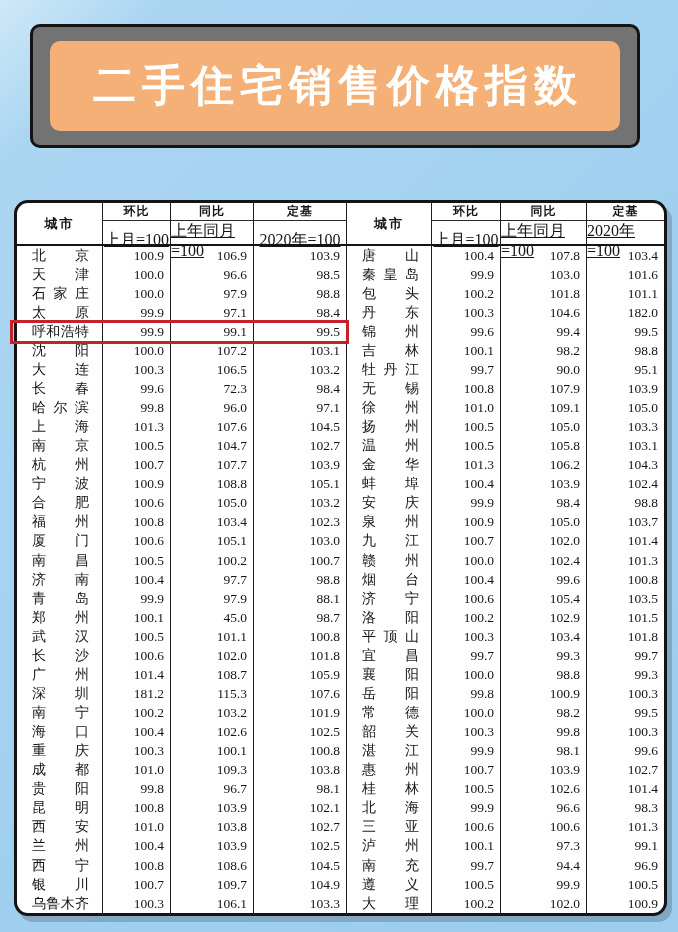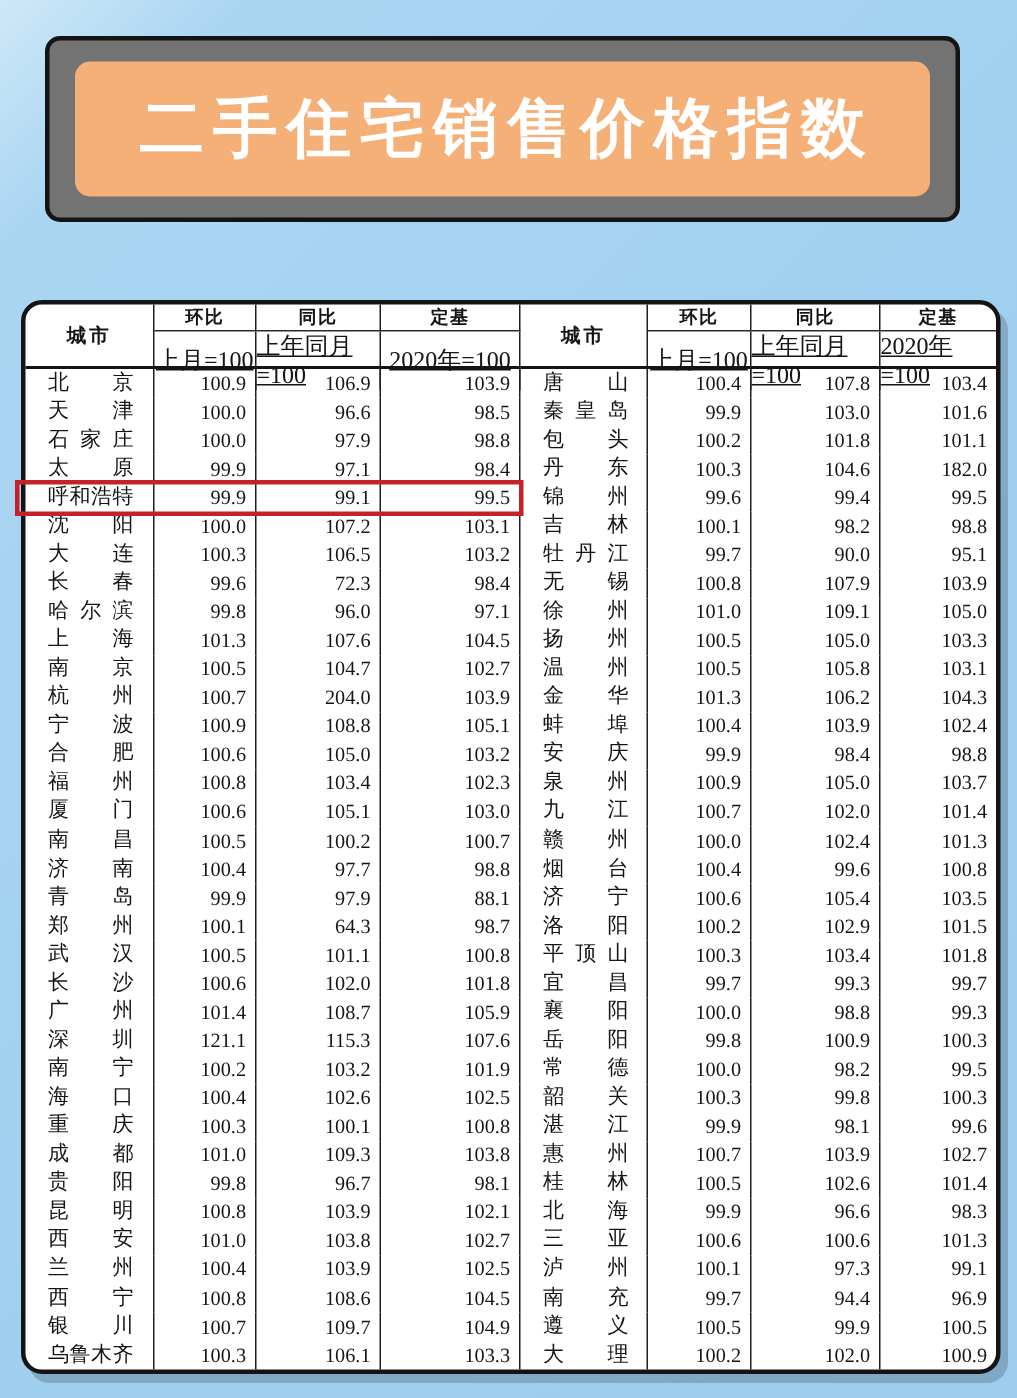--- a/index.html
+++ b/index.html
@@ -236,21 +236,21 @@
           <div class="cell num c-base vline">102.7</div>
         </div>
         <div class="trow">
           <div class="cell c-city vline">
             <span class="cname">
               <span>杭</span>
               <span>州</span>
             </span>
           </div>
           <div class="cell num c-mom vline">100.7</div>
-          <div class="cell num c-yoy vline">204.0</div>
+          <div class="cell num c-yoy vline">107.7</div>
           <div class="cell num c-base vline">103.9</div>
         </div>
         <div class="trow">
           <div class="cell c-city vline">
             <span class="cname">
               <span>宁</span>
               <span>波</span>
             </span>
           </div>
           <div class="cell num c-mom vline">100.9</div>
@@ -324,21 +324,21 @@
           <div class="cell num c-base vline">88.1</div>
         </div>
         <div class="trow">
           <div class="cell c-city vline">
             <span class="cname">
               <span>郑</span>
               <span>州</span>
             </span>
           </div>
           <div class="cell num c-mom vline">100.1</div>
-          <div class="cell num c-yoy vline">64.3</div>
+          <div class="cell num c-yoy vline">45.0</div>
           <div class="cell num c-base vline">98.7</div>
         </div>
         <div class="trow">
           <div class="cell c-city vline">
             <span class="cname">
               <span>武</span>
               <span>汉</span>
             </span>
           </div>
           <div class="cell num c-mom vline">100.5</div>
@@ -367,21 +367,21 @@
           <div class="cell num c-yoy vline">108.7</div>
           <div class="cell num c-base vline">105.9</div>
         </div>
         <div class="trow">
           <div class="cell c-city vline">
             <span class="cname">
               <span>深</span>
               <span>圳</span>
             </span>
           </div>
-          <div class="cell num c-mom vline">121.1</div>
+          <div class="cell num c-mom vline">181.2</div>
           <div class="cell num c-yoy vline">115.3</div>
           <div class="cell num c-base vline">107.6</div>
         </div>
         <div class="trow">
           <div class="cell c-city vline">
             <span class="cname">
               <span>南</span>
               <span>宁</span>
             </span>
           </div>

